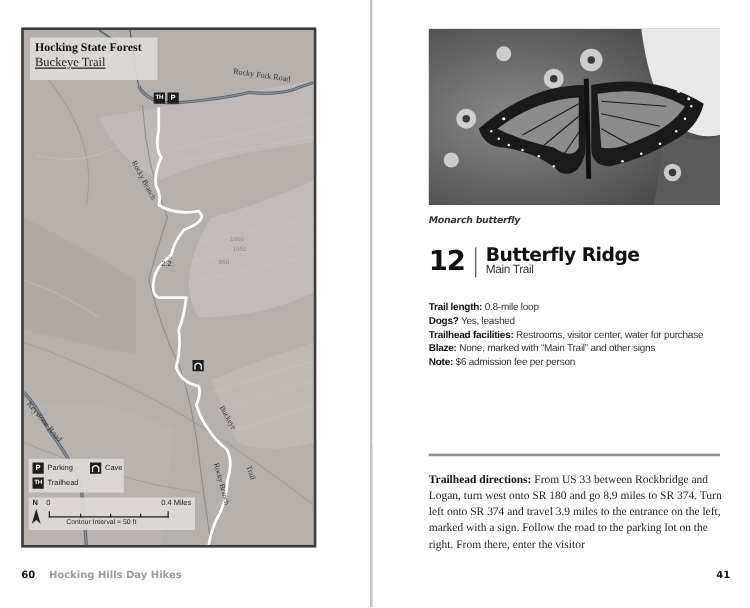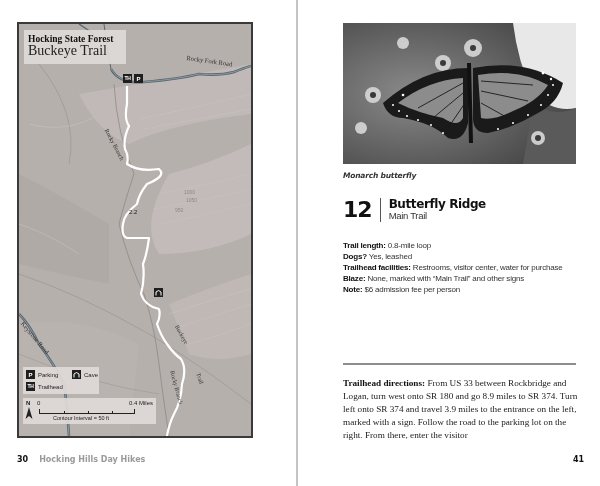--- a/index.html
+++ b/index.html
@@ -11,21 +11,21 @@
   .page-right { left: 298px; width: 302px; }
   .spine { position: absolute; left: 296px; top: 0; width: 2px; height: 486px; background: #c4c4c4; }
 
   
   .map { position: absolute; left: 17px; top: 22px; width: 236px; height: 416px;
          background: #b6b0ad; border: 2px solid #3a3a3a; overflow: hidden; }
   .map svg.terrain { position: absolute; left: 0; top: 0; width: 232px; height: 412px; }
   .map-title-box { position: absolute; left: 5px; top: 6px; width: 102px; height: 34px;
                    background: rgba(222,218,216,0.92); padding: 3px 4px; }
   .map-title { font-family: "Liberation Serif", serif; font-weight: bold; font-size: 9.5px; color: #111; line-height: 12px; }
-  .map-subtitle { font-family: "Liberation Serif", serif; font-size: 14px; color: #222; line-height: 11px; }
+  .map-subtitle { font-family: "Liberation Serif", serif; font-size: 10px; color: #222; line-height: 11px; text-decoration: underline; }
   .map-label { position: absolute; font-family: "Liberation Serif", serif; font-size: 6px; color: #333; white-space: nowrap; transform-origin: left top; }
   .road-label { font-size: 6.5px; }
   .map-icon { position: absolute; width: 9px; height: 9px; background: #1e1e1e; color: #fff;
               font-size: 6px; font-weight: bold; display: flex; align-items: center; justify-content: center; line-height: 1; }
   .map-icon.th { font-size: 5px; letter-spacing: -0.3px; }
   .mile-label { position: absolute; font-size: 6px; color: #222; }
   .contour-num { position: absolute; font-size: 5px; color: #8e8884; }
 
   .legend-box { position: absolute; left: 4px; top: 343px; width: 76px; height: 27px;
                 background: rgba(222,218,216,0.92); }
@@ -48,21 +48,21 @@
 
   
   .photo { position: absolute; left: 45px; top: 23px; width: 233px; height: 141px; overflow: hidden; background: #777; }
   .photo svg { width: 233px; height: 141px; display: block; }
   .caption { position: absolute; left: 45px; top: 171px; font-size: 7.5px; font-style: italic; font-weight: bold; color: #333; font-family: "DejaVu Sans", sans-serif; letter-spacing: -0.2px; }
 
   .hike-header { position: absolute; left: 45px; top: 198px; display: flex; align-items: center; }
   .hike-number { font-size: 22px; font-weight: bold; color: #111; font-family: "DejaVu Sans", sans-serif; letter-spacing: -1px; line-height: 24px; }
   .hike-divider { width: 1px; height: 24px; background: #555; margin: 0 8px 0 8px; }
   .hike-titles { display: flex; flex-direction: column; }
-  .hike-name { font-size: 12px; font-weight: bold; color: #111; line-height: 12px; font-family: "DejaVu Sans", sans-serif; letter-spacing: -0.4px; }
+  .hike-name { font-size: 15px; font-weight: bold; color: #111; line-height: 12px; font-family: "DejaVu Sans", sans-serif; letter-spacing: -0.4px; }
   .hike-sub { font-size: 9.5px; color: #333; line-height: 12px; letter-spacing: -0.3px; }
 
   .facts { position: absolute; left: 45px; top: 240px; width: 240px; font-size: 8px; line-height: 11px; color: #333; letter-spacing: -0.2px; }
   .fact { display: block; }
   .fact-label { font-weight: bold; color: #111; }
 
   .rule { position: absolute; left: 45px; top: 363px; width: 233px; height: 2px; background: #8e8e8e; }
 
   .directions { position: absolute; left: 45px; top: 377px; width: 240px; font-family: "Liberation Serif", serif; font-size: 9.2px; line-height: 13px; color: #222; }
   .directions-label { font-weight: bold; color: #111; }
@@ -163,21 +163,21 @@
       <div class="scale-bar">
         <div class="scale-tick" style="left:24px;"></div>
         <div class="scale-tick" style="left:48px;"></div>
         <div class="scale-tick" style="left:72px;"></div>
       </div>
       <span class="contour-note">Contour Interval = 50 ft</span>
     </div>
   </div>
 
   <div class="folio-left">
-    <span class="folio-num">30</span>
+    <span class="folio-num">60</span>
     <span class="folio-title">Hocking Hills Day Hikes</span>
   </div>
 </div>
 
 <div class="spine"></div>
 
 <div class="page page-right">
   <div class="photo">
     <svg viewBox="0 0 233 141" preserveAspectRatio="none">
       <defs>

